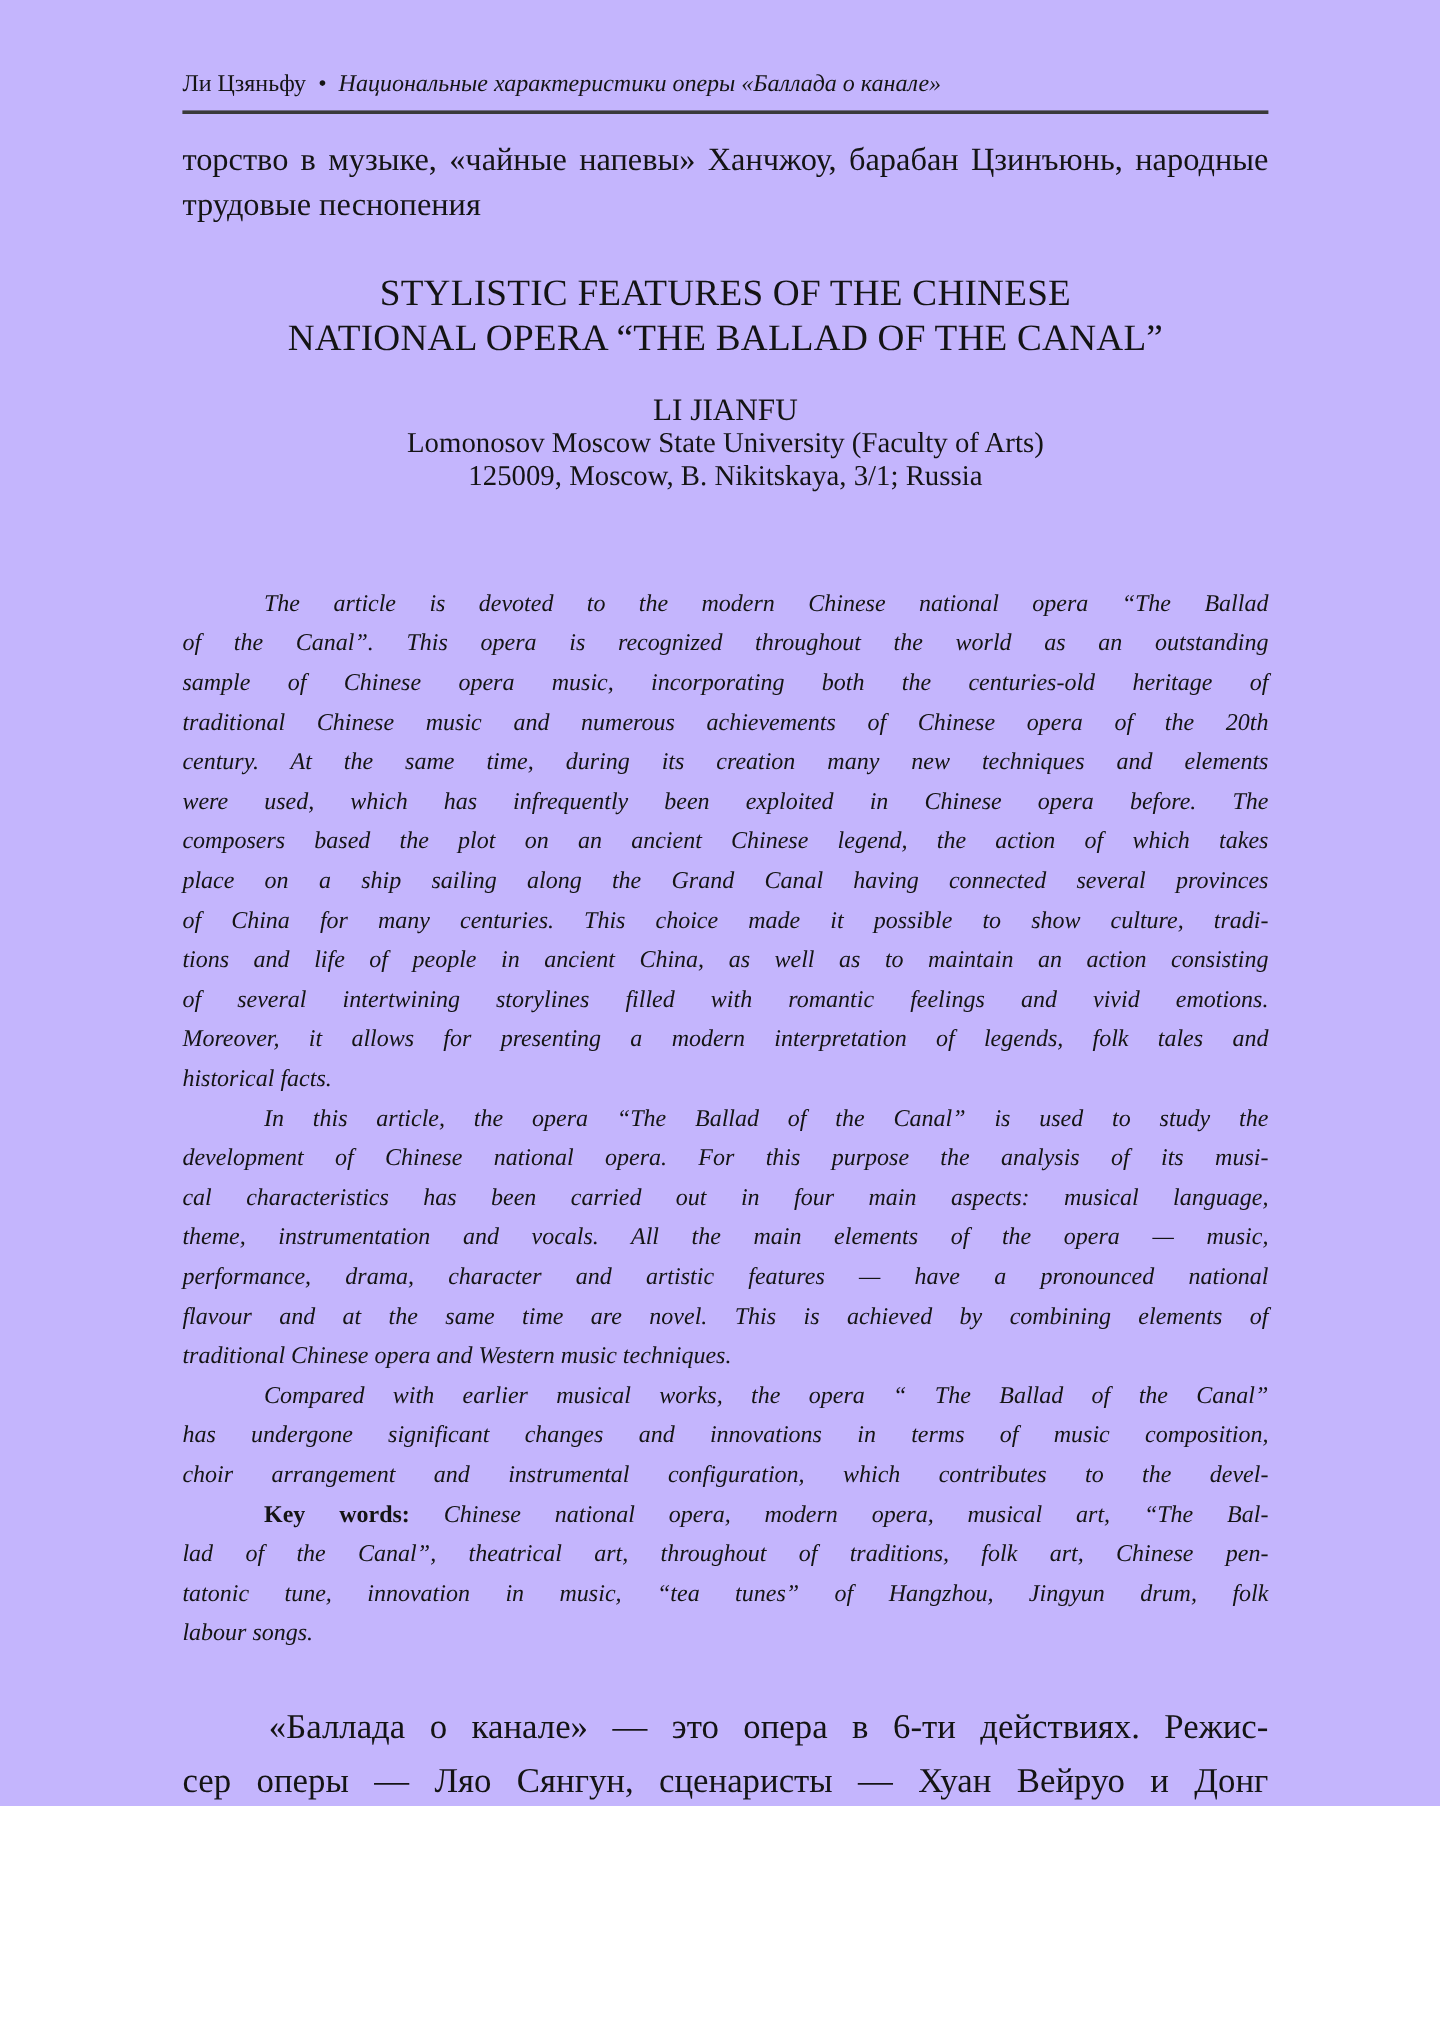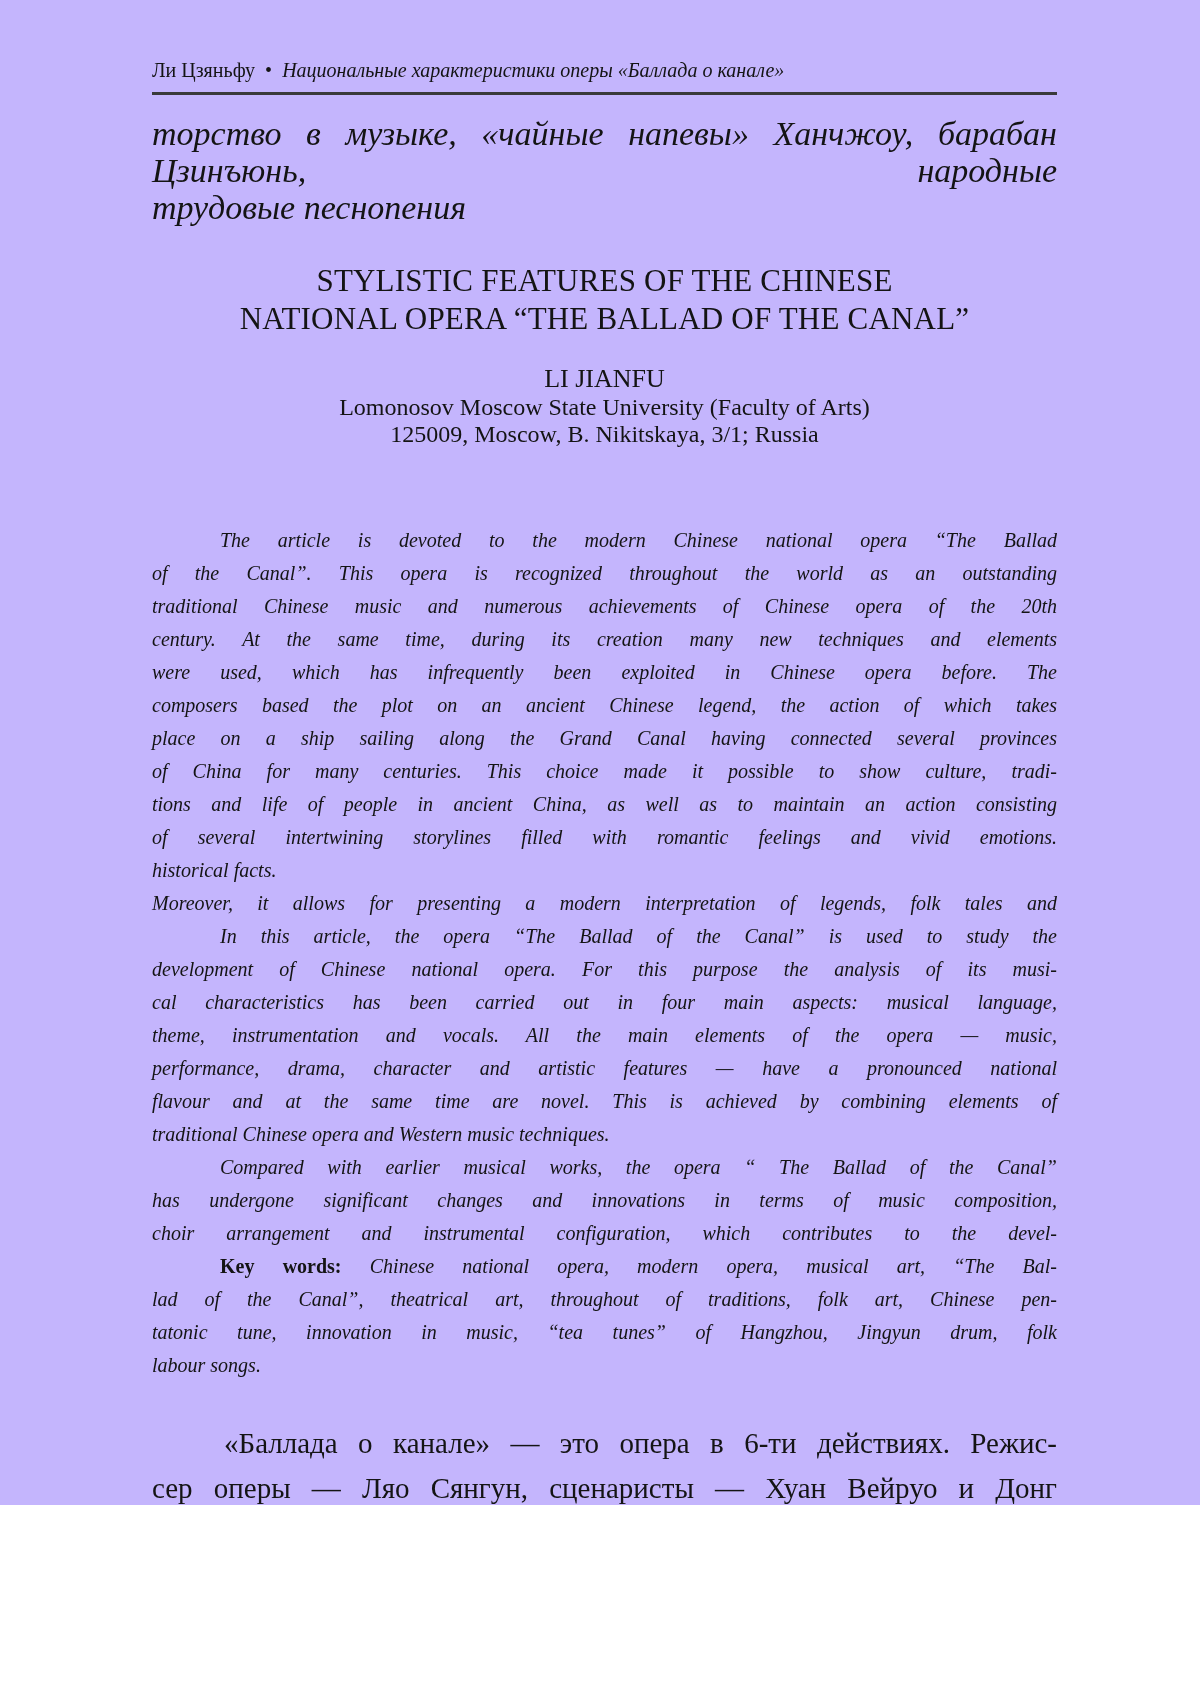--- a/index.html
+++ b/index.html
@@ -26,22 +26,21 @@
   .running-header .sep { margin: 0 10px; }
   .running-header .rh-title { font-style: italic; }
   .rule {
     margin-top: 9px;
     height: 3px;
     background: #3a3a3a;
   }
   
   .fragment {
     margin-top: 20px;
-    font-style: italic;
-    font-size: 34px;
+    font-size: 27px;
     line-height: 37px;
   }
   
   .title {
     margin: 36px 0 0 0;
     font-size: 31px;
     line-height: 38px;
     font-weight: normal;
     text-align: center;
     letter-spacing: 0.2px;
@@ -109,30 +108,31 @@
     </h1>
 
     <div class="author">LI JIANFU</div>
     <div class="affil">Lomonosov Moscow State University (Faculty of Arts)</div>
     <div class="addr">125009, Moscow, B. Nikitskaya, 3/1; Russia</div>
 
     <section class="abstract">
 
       <div class="aline j first">The article is devoted to the modern Chinese national opera “The Ballad</div>
       <div class="aline j">of the Canal”. This opera is recognized throughout the world as an outstanding</div>
+      <div class="aline j">sample of Chinese opera music, incorporating both the centuries-old heritage of</div>
       <div class="aline j">traditional Chinese music and numerous achievements of Chinese opera of the 20th</div>
       <div class="aline j">century. At the same time, during its creation many new techniques and elements</div>
       <div class="aline j">were used, which has  infrequently been exploited in Chinese opera before. The</div>
       <div class="aline j">composers based the plot on an ancient Chinese legend, the action of which takes</div>
       <div class="aline j">place on a ship sailing along the Grand Canal having connected several provinces</div>
       <div class="aline j">of China for many centuries. This choice made it possible to show culture, tradi-</div>
       <div class="aline j">tions and life of people in ancient China, as well as to maintain an action consisting</div>
       <div class="aline j">of several intertwining storylines filled with romantic feelings and vivid emotions.</div>
+      <div class="aline j">Moreover, it allows for presenting a modern interpretation of legends, folk tales and</div>
       <div class="aline">historical facts.</div>
-      <div class="aline j">Moreover, it allows for presenting a modern interpretation of legends, folk tales and</div>
 
       <div class="aline j first">In this article, the opera “The Ballad of the Canal” is used to study the</div>
       <div class="aline j">development of Chinese national opera. For this purpose the analysis of its musi-</div>
       <div class="aline j">cal characteristics has been carried out in four main aspects: musical language,</div>
       <div class="aline j">theme, instrumentation and vocals. All the main elements of the opera — music,</div>
       <div class="aline j">performance, drama, character and artistic features — have a pronounced national</div>
       <div class="aline j">flavour and at the same time are novel. This is achieved by combining elements of</div>
       <div class="aline">traditional Chinese opera and Western music techniques.</div>
 
       <div class="aline j first">Compared with earlier musical works, the opera “ The Ballad of the Canal”</div>

